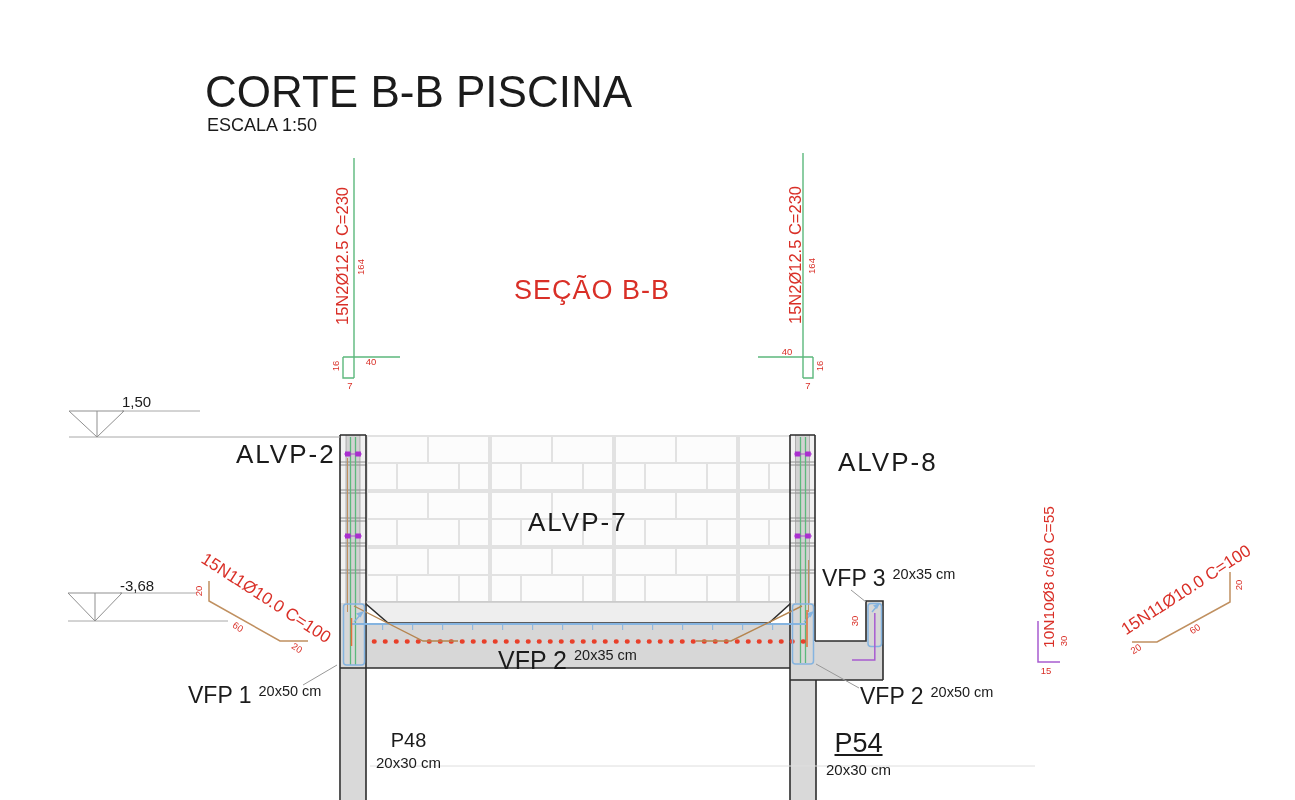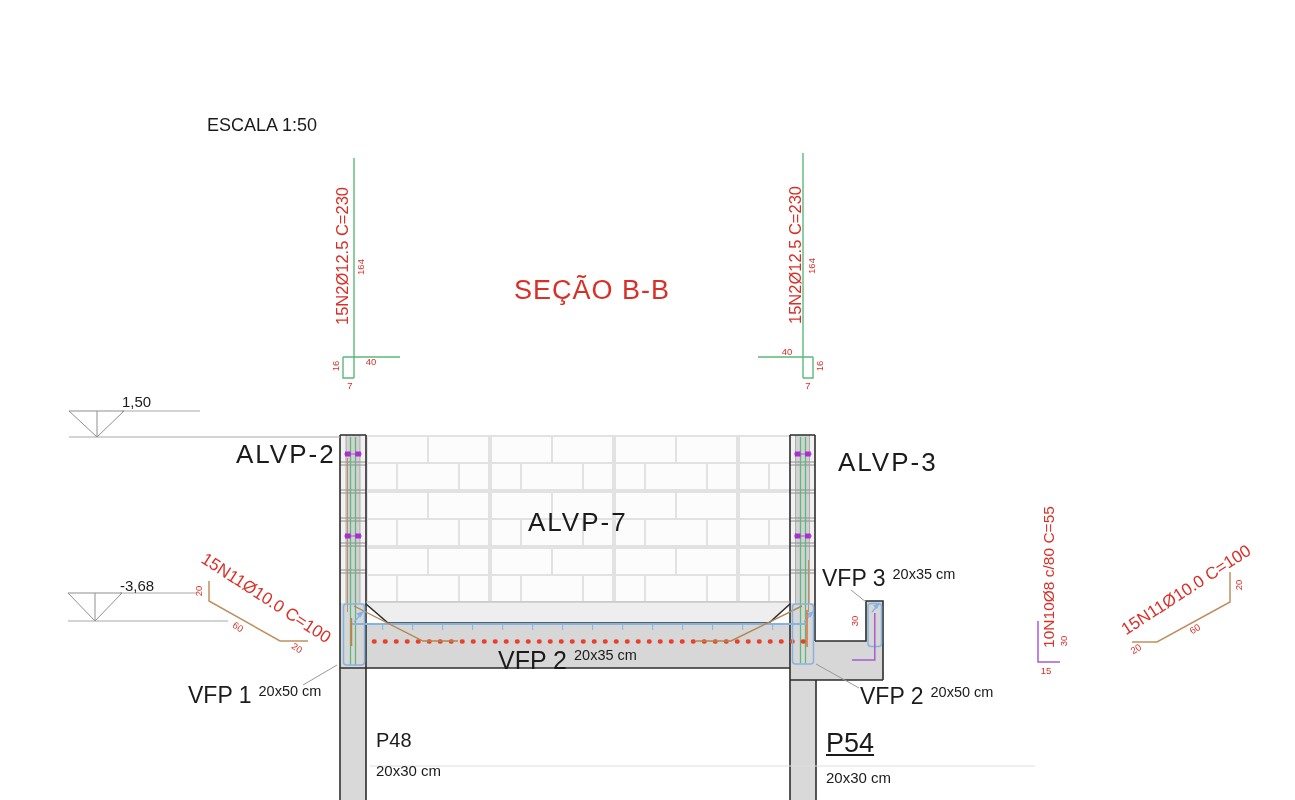--- a/index.html
+++ b/index.html
@@ -4,21 +4,21 @@
 <style>
   html,body{margin:0;padding:0;background:#ffffff;}
   .stage{position:relative;width:1295px;height:800px;background:#fff;overflow:hidden;
          font-family:"Liberation Sans",sans-serif;}
   svg{position:absolute;left:0;top:0;}
   .t{position:absolute;white-space:nowrap;color:#1b1b1b;line-height:1;}
   .red{color:#d92f27;}
   .ctr{transform:translate(-50%,-50%);}
   .dim{font-size:9.5px;}
   .row{display:flex;align-items:flex-start;gap:7px;}
-  .colblk{display:flex;flex-direction:column;gap:13px;}
+  .colblk{display:flex;flex-direction:column;gap:5px;text-align:center;}
   .bigname{font-size:23px;}
   .smallsize{font-size:14.5px;}
   .alvp{font-size:26px;letter-spacing:2px;}
 </style>
 </head>
 <body>
 
 <div class="stage">
 
 <svg width="1295" height="800" viewBox="0 0 1295 800">
@@ -119,28 +119,29 @@
         <rect x="805.6" y="452" width="4.6" height="4"></rect>
     <rect x="795.3" y="534" width="4.6" height="4"></rect>
         <rect x="805.6" y="534" width="4.6" height="4"></rect>
   </g>
 
   <g stroke="#999" stroke-width="1" fill="none">
     <path d="M337,665 L303,685 M851,590 L866,602 M816,664 L859,688"></path>
   </g>
 </svg>
 
+<div class="t" style="left:205px;top:70px;font-size:44px;">CORTE B-B PISCINA</div>
 <div class="t" style="left:207px;top:116px;font-size:18px;">ESCALA 1:50</div>
 <div class="t red" style="left:514px;top:277px;font-size:27px;letter-spacing:1px;">SEÇÃO B-B</div>
 
 <div class="t" style="left:122px;top:394px;font-size:15px;">1,50</div>
 <div class="t" style="left:120px;top:578px;font-size:15px;">-3,68</div>
 
 <div class="t alvp" style="left:236px;top:441px;">ALVP-2</div>
-<div class="t alvp" style="left:838px;top:449px;">ALVP-3</div>
+<div class="t alvp" style="left:838px;top:449px;">ALVP-8</div>
 <div class="t alvp" style="left:528px;top:509px;">ALVP-7</div>
 
 <div class="t row" style="left:822px;top:567px;">
   <span class="bigname">VFP 3</span>
   <span class="smallsize">20x35 cm</span>
 </div>
 <div class="t row" style="left:498px;top:648px;">
   <span style="font-size:25px;">VFP 2</span>
   <span class="smallsize">20x35 cm</span>
 </div>

